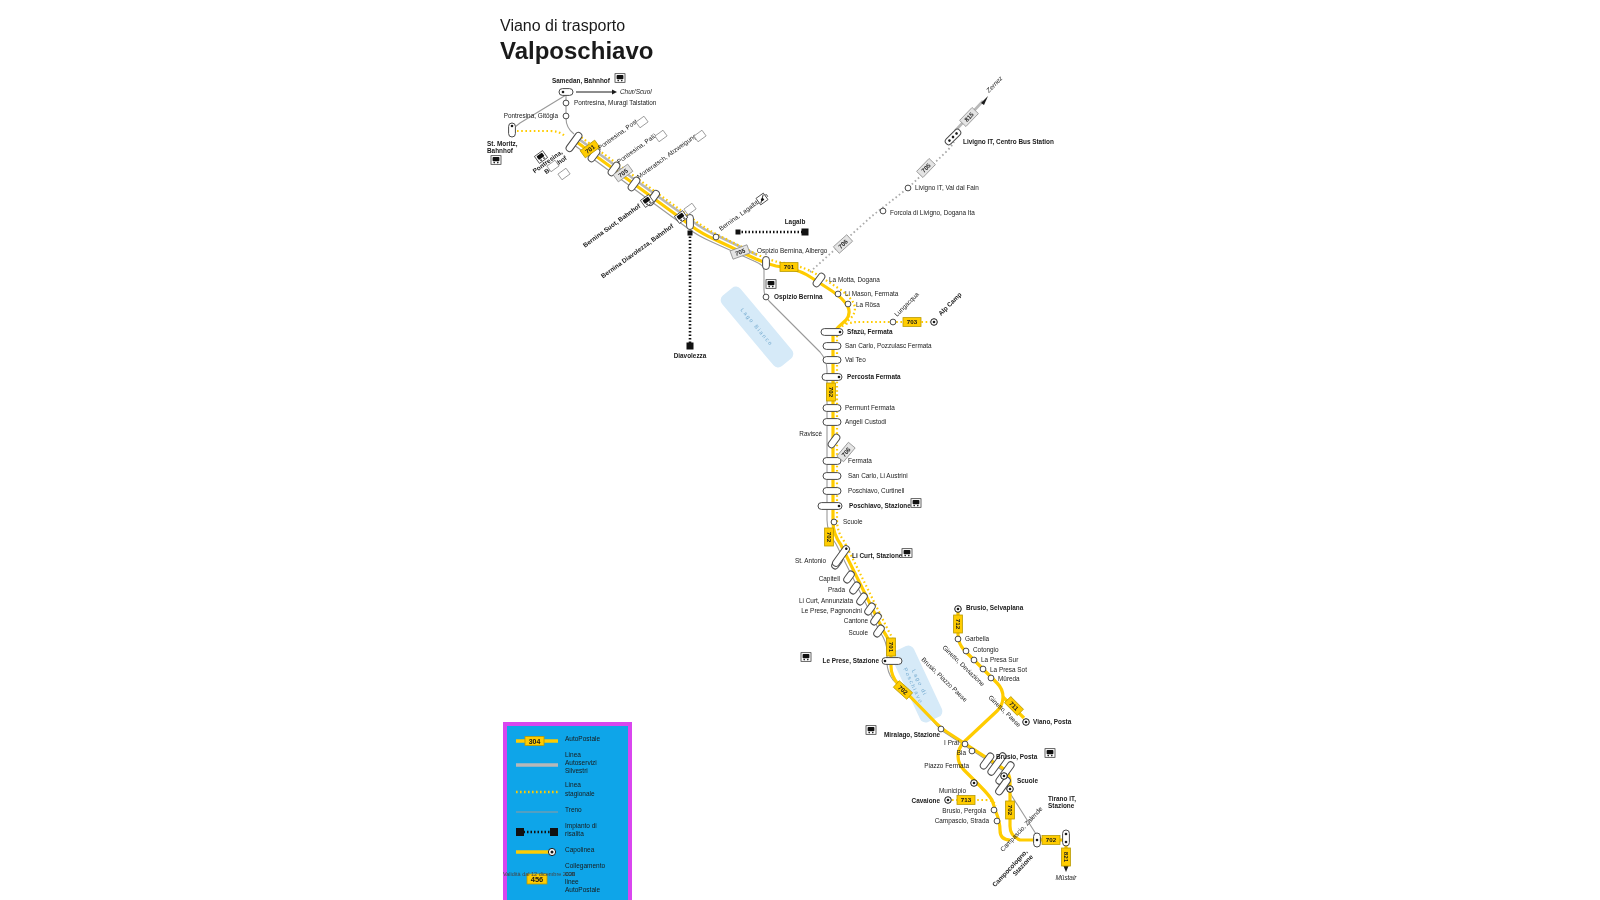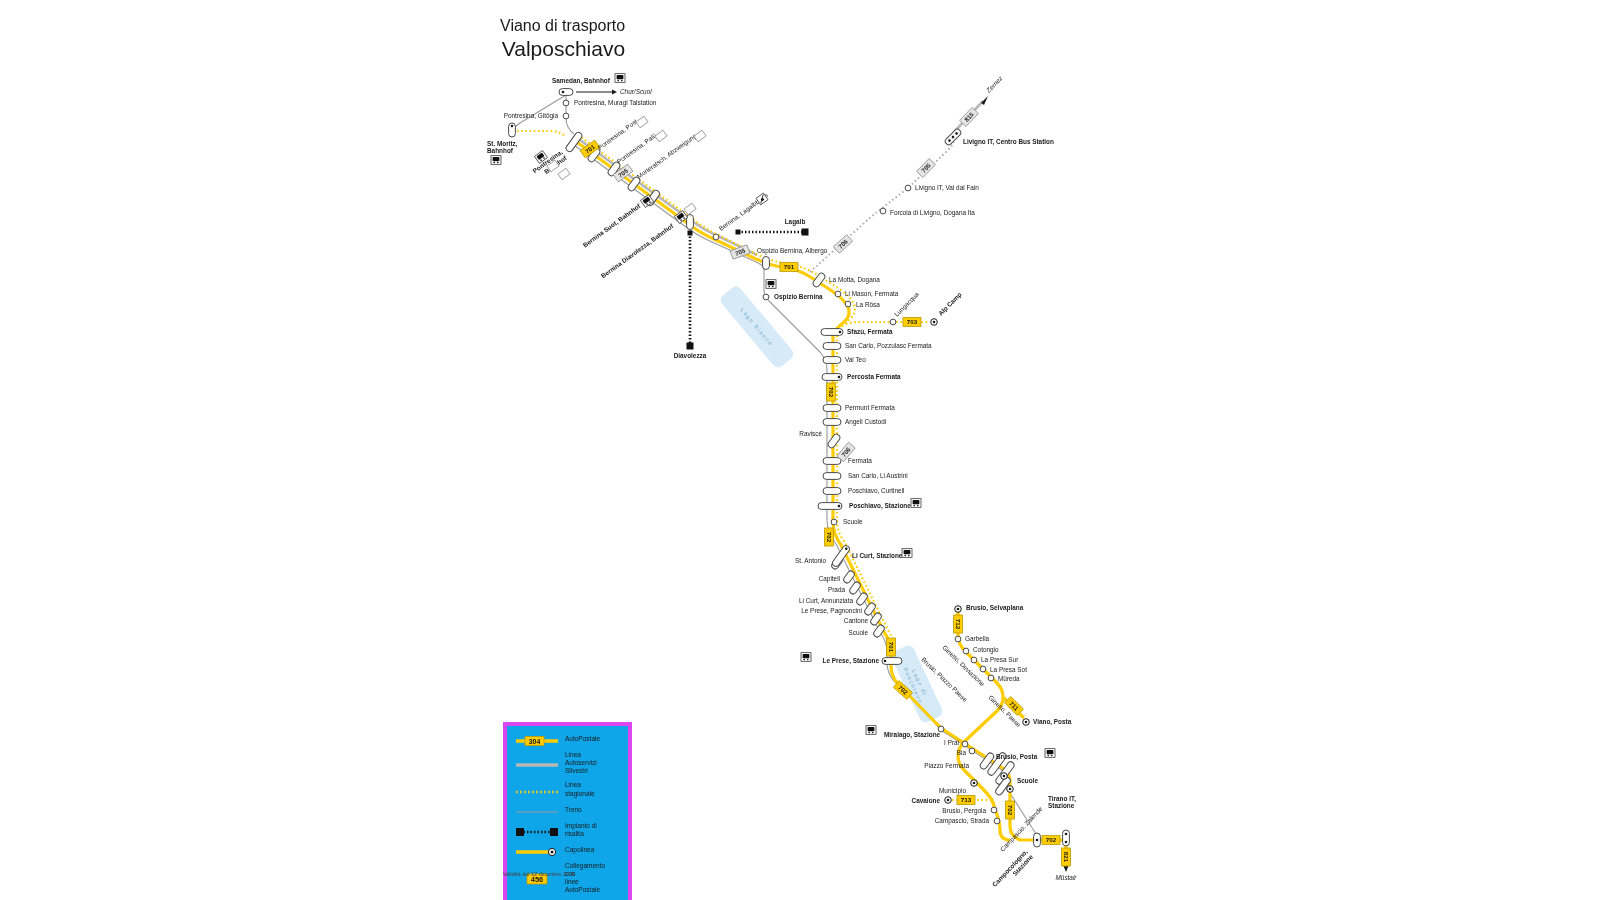--- a/index.html
+++ b/index.html
@@ -1,21 +1,21 @@
 <!DOCTYPE html>
 <html><head>
 <meta charset="utf-8">
 <style>
   html,body{margin:0;padding:0;background:#ffffff;width:1600px;height:900px;overflow:hidden;
     font-family:"Liberation Sans", sans-serif;color:#1a1a1a;}
   #stage{position:relative;width:1600px;height:900px;background:#fff;}
   #map-svg{position:absolute;left:0;top:0;}
   #title-block{position:absolute;left:500px;top:16px;line-height:1.25;}
   #title-line1{font-size:16px;font-weight:400;}
-  #title-line2{font-size:21px;font-weight:400;text-align:right;}
+  #title-line2{font-size:24px;font-weight:700;}
   #legend{position:absolute;left:503px;top:722px;width:129px;border:4px solid #d946ef;background:#0ea5e9;
     padding:7px 22px 6px 8px;box-sizing:border-box;}
   .lg-row{display:flex;align-items:center;margin:0 0 6px 0;}
   .lg-sym{width:44px;min-width:44px;height:12px;position:relative;}
   .lg-lab{font-size:6.5px;line-height:1.25;color:#1a1a1a;padding-left:6px;}
   #footer-note{position:absolute;left:503px;top:871px;font-size:5.5px;color:#444;}
   text{font-family:"Liberation Sans", sans-serif;}
   .st-label{font-size:6.4px;fill:#1a1a1a;}
   .st-label.b{font-weight:700;}
   .badge-txt{font-size:6.2px;font-weight:700;}

